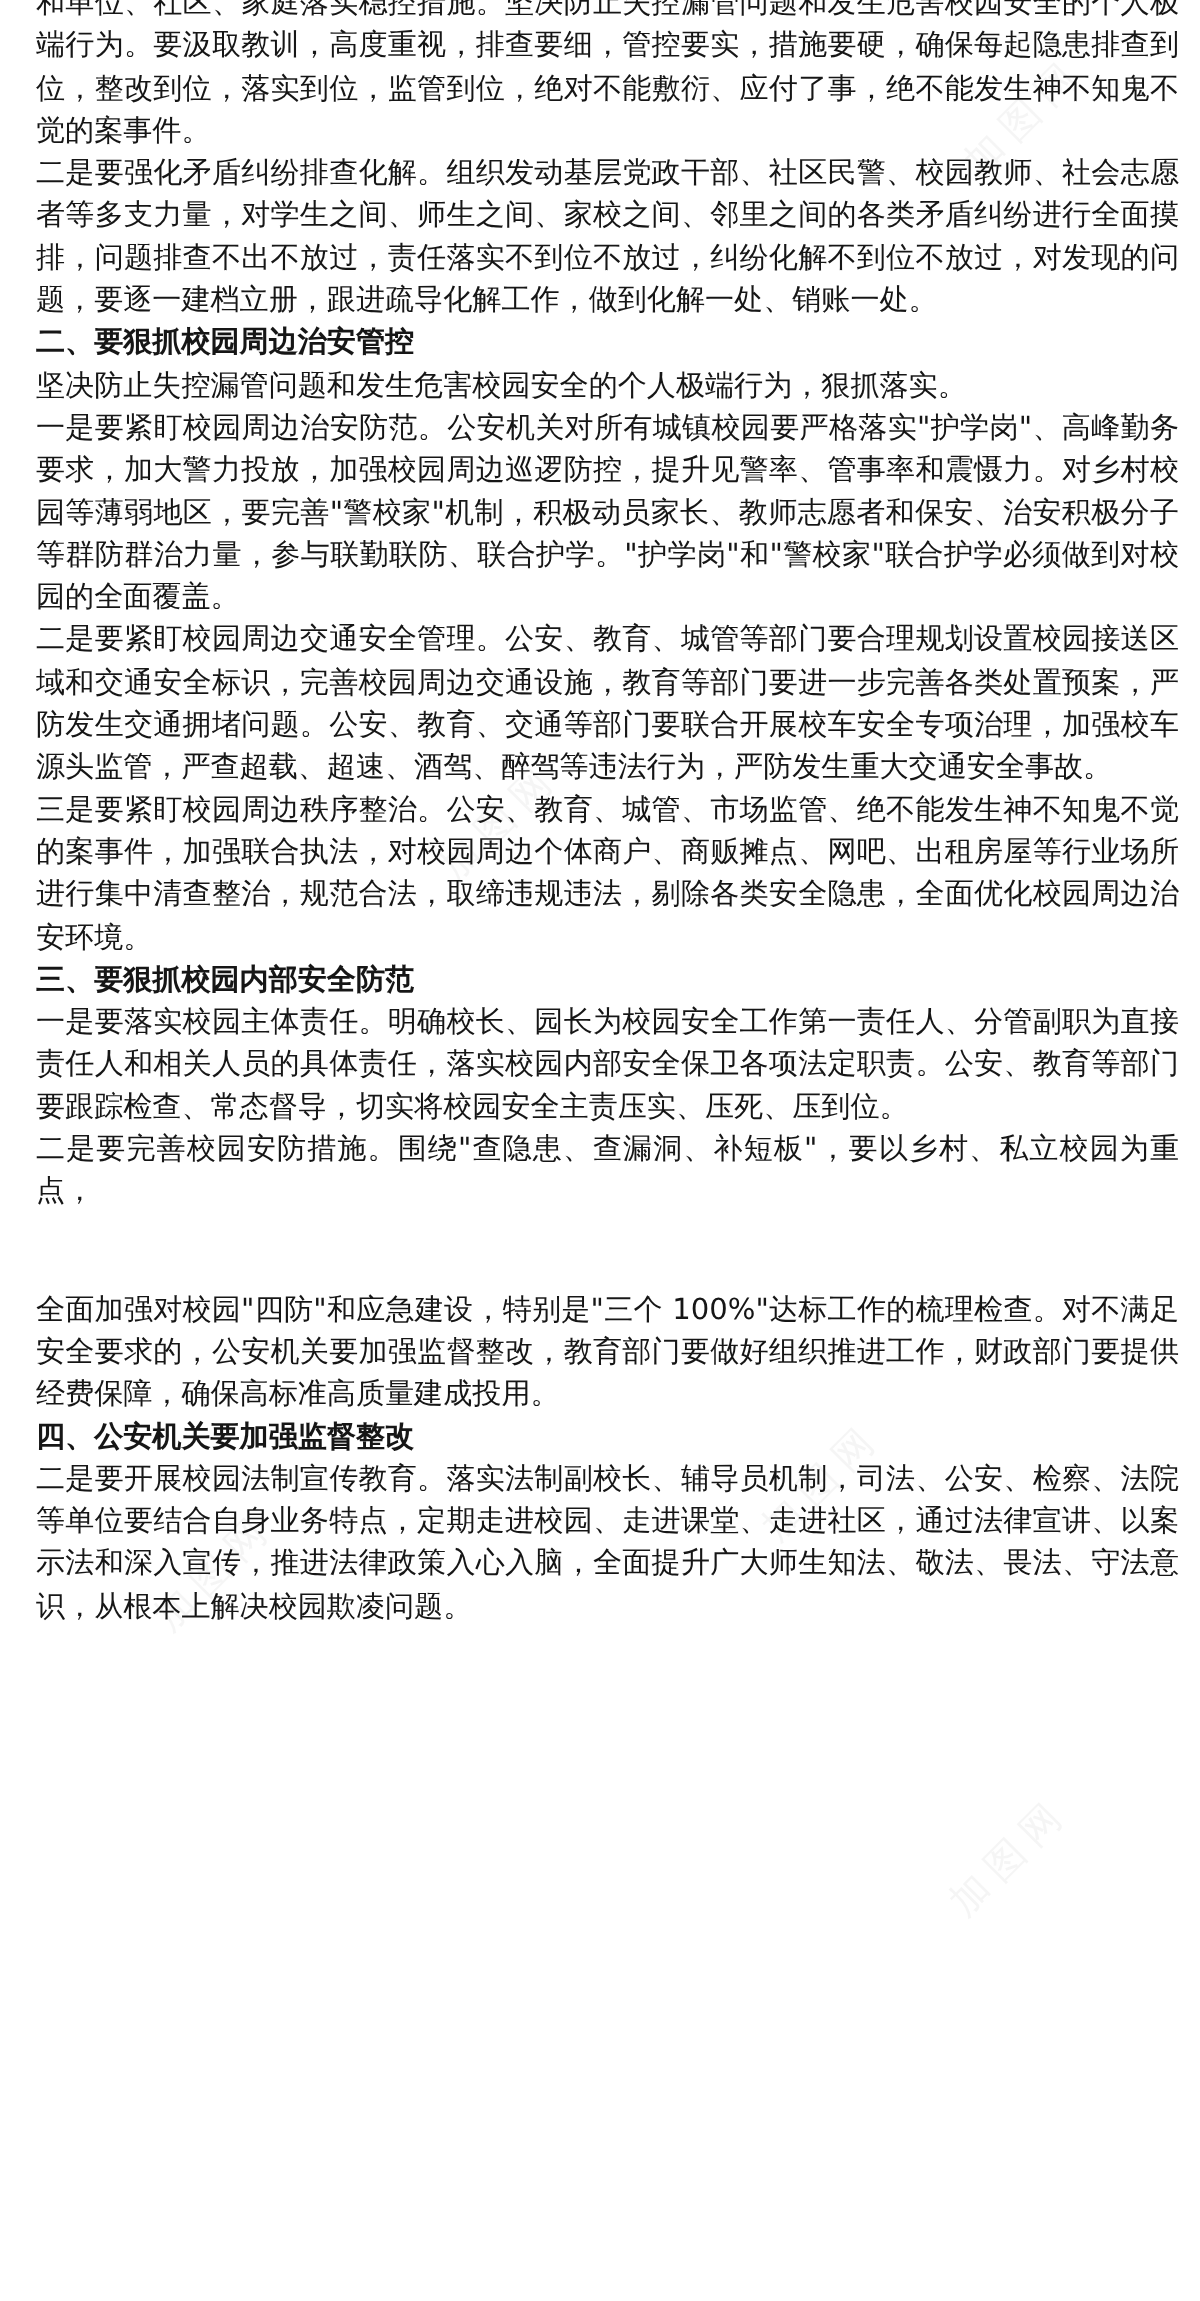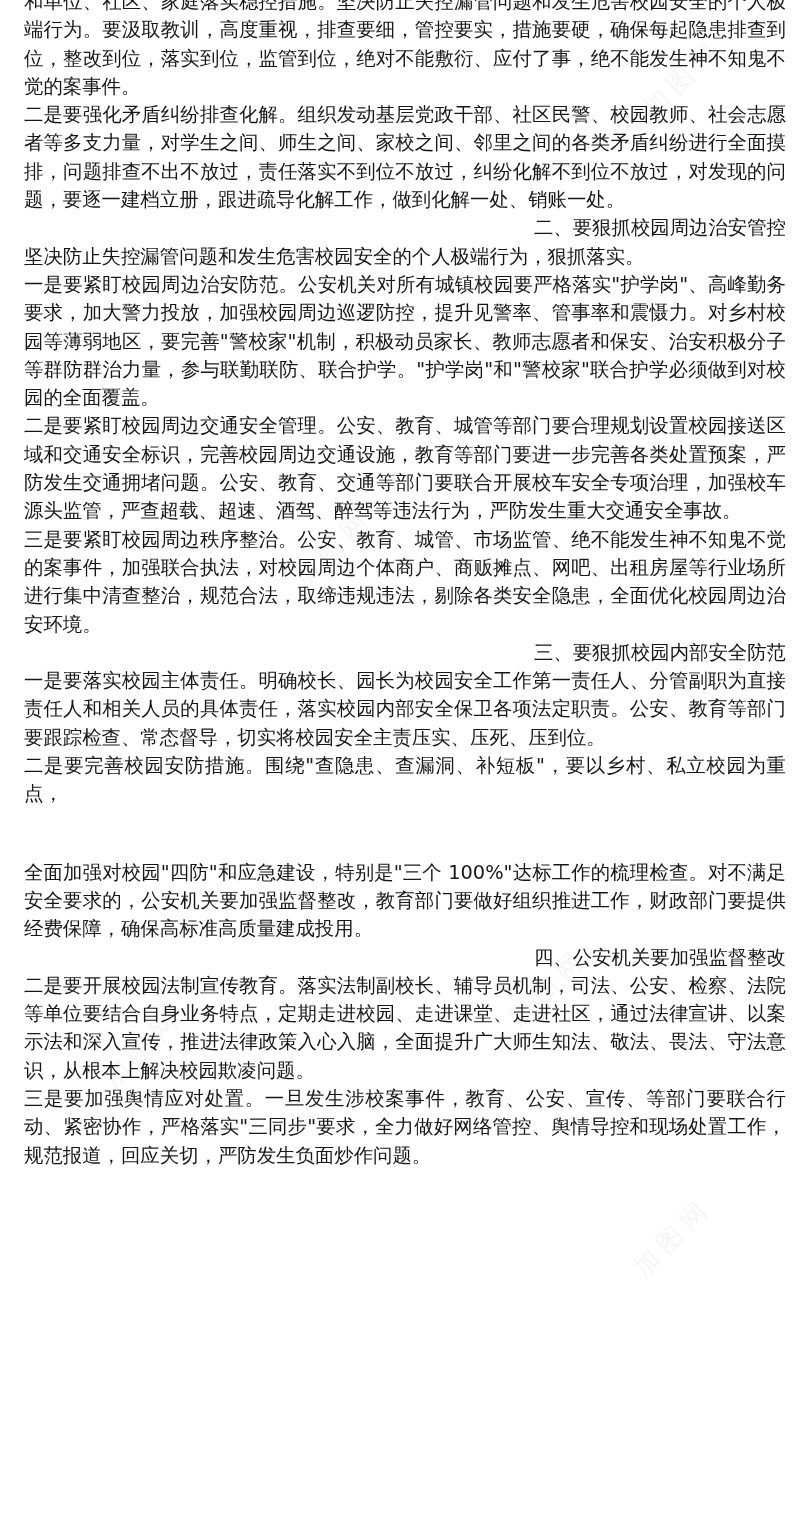--- a/index.html
+++ b/index.html
@@ -24,22 +24,22 @@
     font-size: 19.4px;
     line-height: 28.3px;
     text-align: justify;
   }
   .doc p {
     margin: 0;
     padding: 0;
     word-break: break-all;
   }
   .doc p.heading {
-    font-weight: 400;
-    text-align: right;
+    font-weight: 700;
+    text-align: left;
   }
   .page-gap {
     height: 50px;
   }
   .watermark-layer {
     position: absolute;
     inset: 0;
     z-index: 1;
     pointer-events: none;
   }
@@ -73,14 +73,13 @@
     <p class="body-para">一是要紧盯校园周边治安防范。公安机关对所有城镇校园要严格落实"护学岗"、高峰勤务要求，加大警力投放，加强校园周边巡逻防控，提升见警率、管事率和震慑力。对乡村校园等薄弱地区，要完善"警校家"机制，积极动员家长、教师志愿者和保安、治安积极分子等群防群治力量，参与联勤联防、联合护学。"护学岗"和"警校家"联合护学必须做到对校园的全面覆盖。</p>
     <p class="body-para">二是要紧盯校园周边交通安全管理。公安、教育、城管等部门要合理规划设置校园接送区域和交通安全标识，完善校园周边交通设施，教育等部门要进一步完善各类处置预案，严防发生交通拥堵问题。公安、教育、交通等部门要联合开展校车安全专项治理，加强校车源头监管，严查超载、超速、酒驾、醉驾等违法行为，严防发生重大交通安全事故。</p>
     <p class="body-para">三是要紧盯校园周边秩序整治。公安、教育、城管、市场监管、绝不能发生神不知鬼不觉的案事件，加强联合执法，对校园周边个体商户、商贩摊点、网吧、出租房屋等行业场所进行集中清查整治，规范合法，取缔违规违法，剔除各类安全隐患，全面优化校园周边治安环境。</p>
     <p class="heading">三、要狠抓校园内部安全防范</p>
     <p class="body-para">一是要落实校园主体责任。明确校长、园长为校园安全工作第一责任人、分管副职为直接责任人和相关人员的具体责任，落实校园内部安全保卫各项法定职责。公安、教育等部门要跟踪检查、常态督导，切实将校园安全主责压实、压死、压到位。</p>
     <p class="body-para">二是要完善校园安防措施。围绕"查隐患、查漏洞、补短板"，要以乡村、私立校园为重点，</p>
     <div class="page-gap"></div>
     <p class="body-para">全面加强对校园"四防"和应急建设，特别是"三个 100%"达标工作的梳理检查。对不满足安全要求的，公安机关要加强监督整改，教育部门要做好组织推进工作，财政部门要提供经费保障，确保高标准高质量建成投用。</p>
     <p class="heading">四、公安机关要加强监督整改</p>
     <p class="body-para">二是要开展校园法制宣传教育。落实法制副校长、辅导员机制，司法、公安、检察、法院等单位要结合自身业务特点，定期走进校园、走进课堂、走进社区，通过法律宣讲、以案示法和深入宣传，推进法律政策入心入脑，全面提升广大师生知法、敬法、畏法、守法意识，从根本上解决校园欺凌问题。</p>
-    <p class="body-para">三是要加强舆情应对处置。一旦发生涉校案事件，教育、公安、宣传、等部门要联合行动、紧密协作，严格落实"三同步"要求，全力做好网络管控、舆情导控和现场处置工作，规范报道，回应关切，严防发生负面炒作问题。</p>
   </main>
 
 </body></html>

